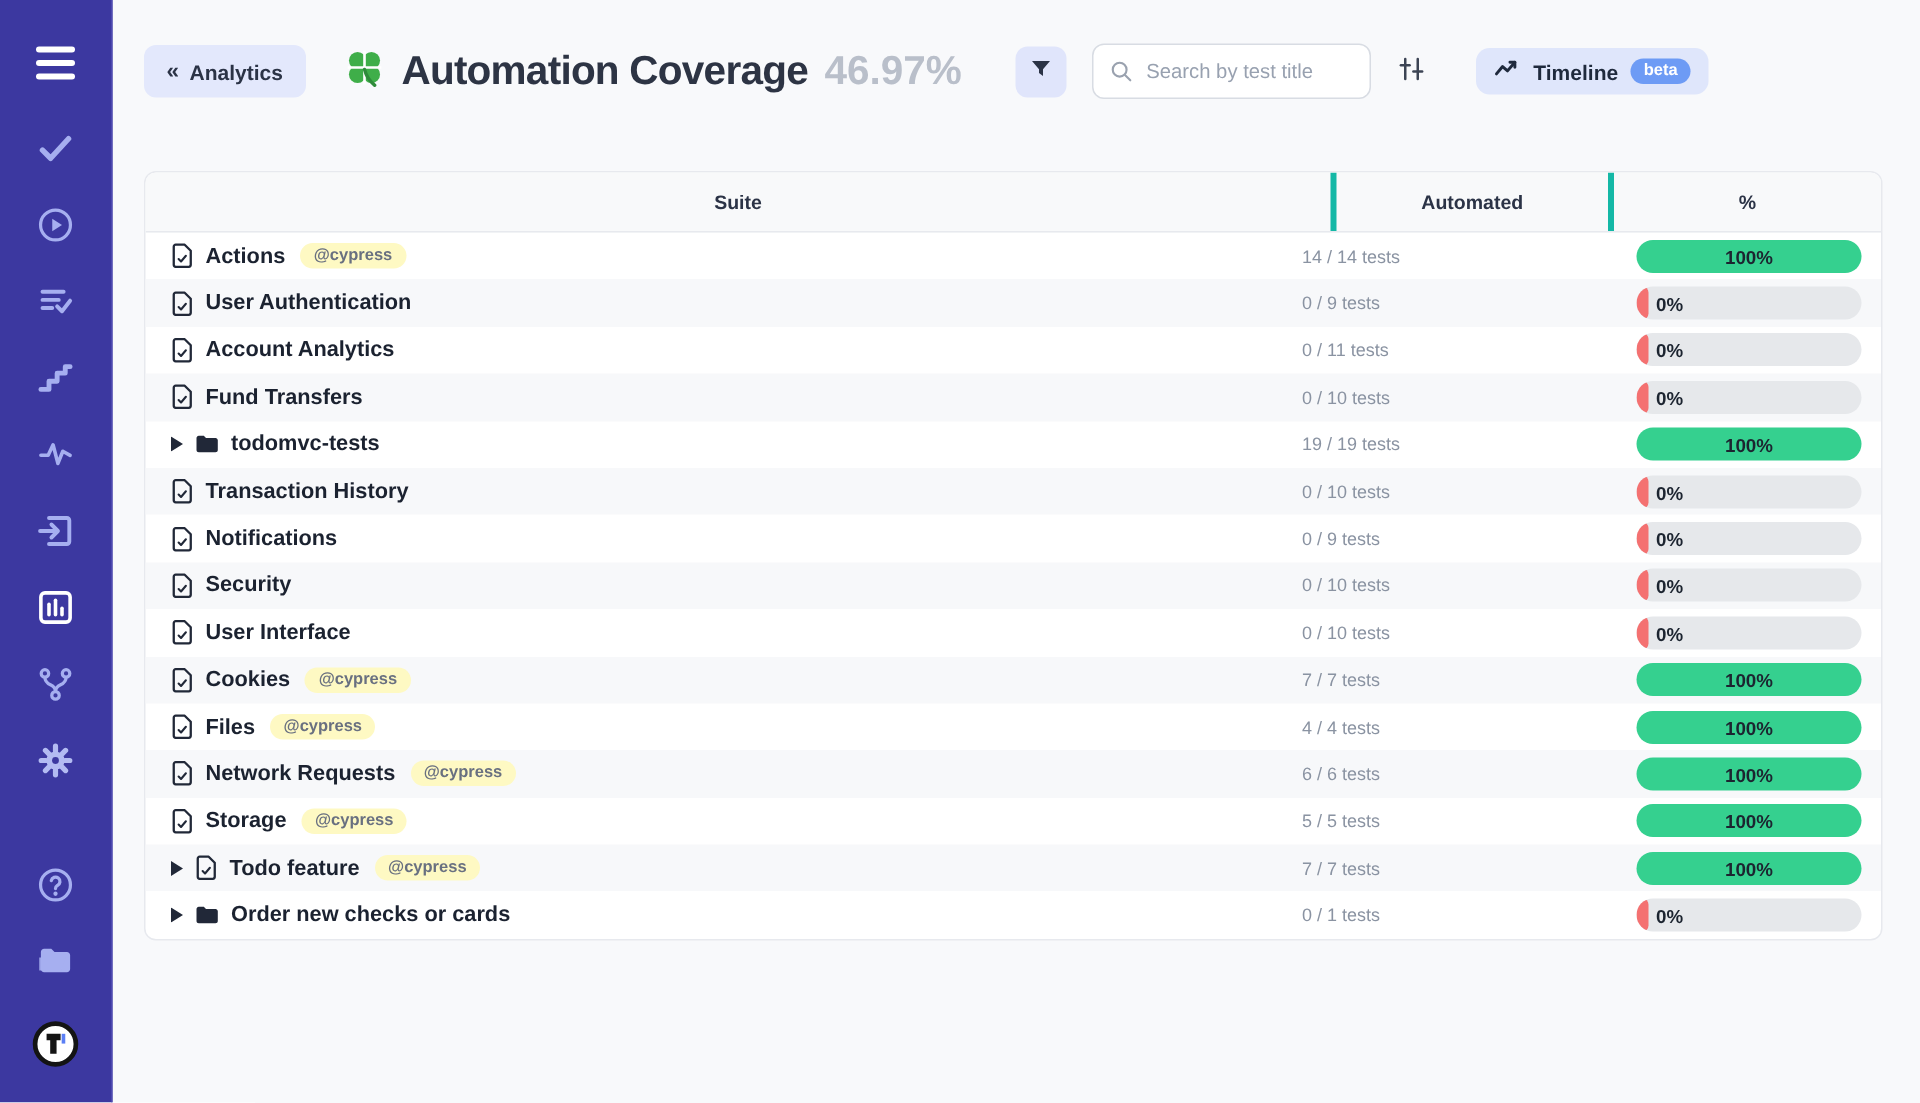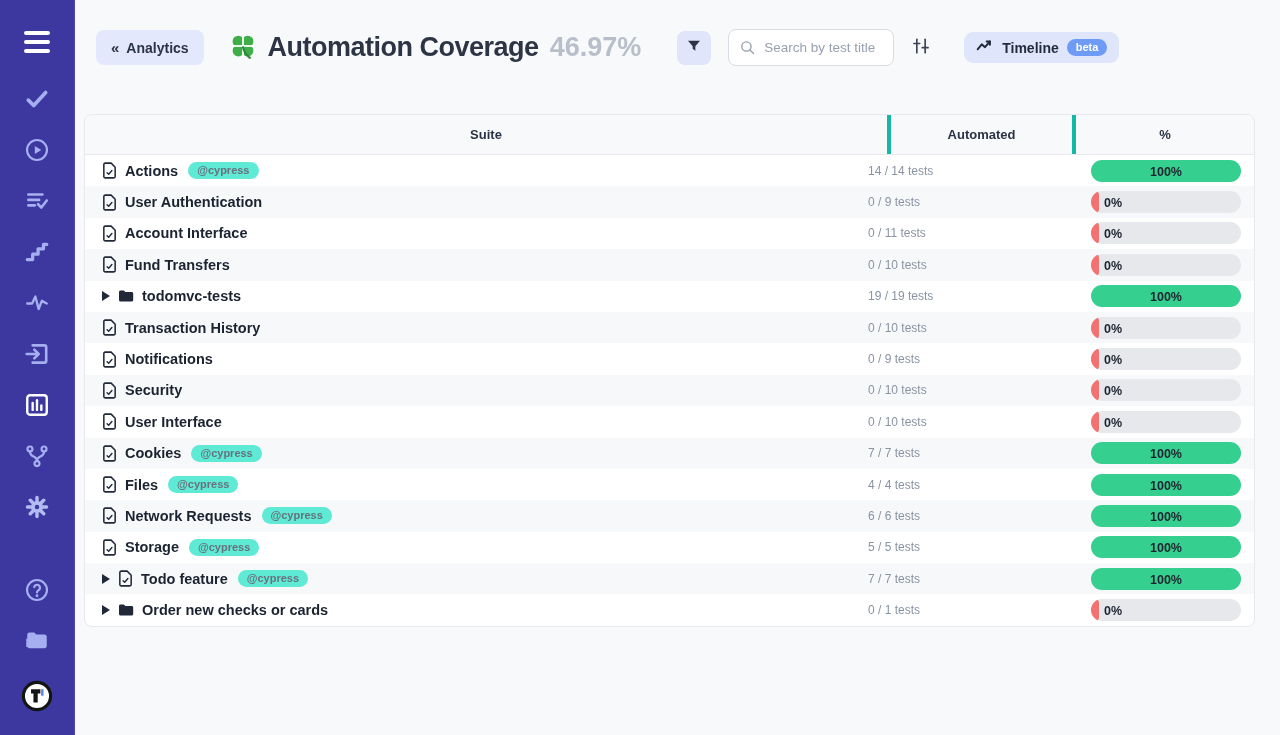--- a/index.html
+++ b/index.html
@@ -50,42 +50,42 @@
   .page-title { margin-left:10px; font-size:27px; font-weight:800; color:#2d3444; letter-spacing:-0.5px; }
   .coverage-pct { margin-left:11px; font-size:27px; font-weight:700; color:#b9bfca; }
 
   .filter-btn {
     margin-left:36px; width:34px; height:34px;
     background:#e0e5fb; border:none; border-radius:8px;
     display:flex; align-items:center; justify-content:center; cursor:pointer;
   }
   .search-wrap { position:relative; margin-left:17px; }
   .search-input {
-    width:166px; height:37px;
+    width:186px; height:37px;
     border:1px solid #d8dce3; border-radius:8px;
     background:#fff; padding:0 10px 0 35px;
     font-size:13.5px; color:#2b3346; font-family:inherit; outline:none;
   }
   .search-input::placeholder { color:#98a1b0; }
   .search-icon { position:absolute; left:11px; top:10px; }
   .adjust-btn { margin-left:14px; background:none; border:none; cursor:pointer; width:26px; height:26px; display:flex; align-items:center; justify-content:center; }
   .timeline-btn {
     margin-left:30px; display:flex; align-items:center; gap:8px;
     background:#dfe6fb; border:none; border-radius:9px;
     padding:7px 12px; cursor:pointer; font-family:inherit;
   }
   .timeline-label { font-size:14px; font-weight:700; color:#1f2a3d; }
   .beta-badge {
     background:#6d9bf5; color:#fff; font-size:11px; font-weight:700;
     border-radius:10px; padding:3px 9px; line-height:1;
   }
 
   
   .table-card {
-    margin:46px 25px 0 9px;
+    margin:46px 25px 0 21px;
     background:#fff;
     border:1px solid #e7e9ee;
     border-radius:8px;
     overflow:hidden;
   }
   .t-head {
     display:grid; grid-template-columns:1fr 185px 182px;
     background:#f8f9fa; height:40px;
     border-bottom:1px solid #e7e9ee;
   }
@@ -98,21 +98,21 @@
   .row {
     display:grid; grid-template-columns:1fr 185px 182px;
     height:31.4px; align-items:center;gap:36px;
   }
   .row:nth-child(even) { background:#f7f8fa; }
   .suite-cell { display:flex; align-items:center; padding-left:17px; min-width:0; }
   .caret { display:flex; align-items:center; margin-right:8px; cursor:pointer; }
   .row-ic { display:flex; align-items:center; margin-right:8px; }
   .suite-name { font-size:14.5px; font-weight:700; color:#1b2230; cursor:pointer; white-space:nowrap; }
   .tag {
-    margin-left:10px; background:#5eead4; color:#697080;
+    margin-left:10px; background:#fef9c3; color:#697080;
     font-size:11px; font-weight:600; border-radius:10px; padding:3px 9px; line-height:1;
   }
   .auto-cell { font-size:12px; color:#8a93a2; padding-left:17px; }
   .pct-cell { padding:0 13px 0 19px; }
   .bar { position:relative; height:22px; border-radius:11px; overflow:hidden; }
   .bar-label {
     position:absolute; top:0; height:24px; display:flex; align-items:center;
     font-size:12.5px; font-weight:700; color:#1c2430;
   }
   .bar.p100 { background:#35d08f; }
@@ -342,21 +342,21 @@
         <div class="row">
     <div class="cell suite-cell">
 
       <span class="row-ic">
         <svg width="15" height="17" viewBox="0 0 18 21" fill="none" stroke="#212838" stroke-width="1.9" stroke-linecap="round" stroke-linejoin="round">
                 <path d="M2 3 a1.6 1.6 0 0 1 1.6 -1.6 H11 l5 5 V18 a1.6 1.6 0 0 1 -1.6 1.6 H3.6 A1.6 1.6 0 0 1 2 18 Z"></path>
                 <polyline points="6,13.2 8,15.2 12,10.5" stroke-width="1.7"></polyline>
               </svg>
       </span>
 
-      <span class="suite-name">Account Interface</span>
+      <span class="suite-name">Account Analytics</span>
 
     </div>
     <div class="cell auto-cell">0 / 11 tests</div>
     <div class="cell pct-cell">
       <div class="bar p0">
         <div class="bar-fill"></div>
         <span class="bar-label">0%</span>
       </div>
     </div>
   </div>

